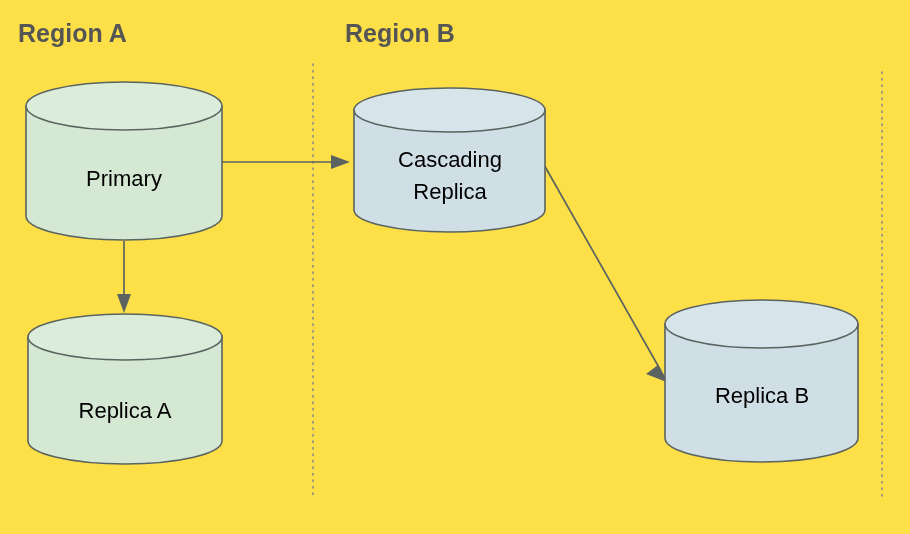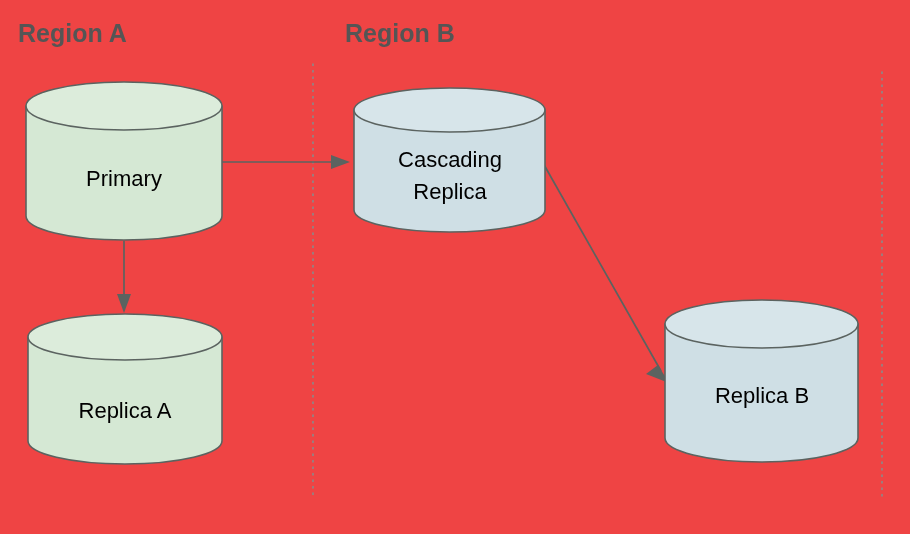--- a/index.html
+++ b/index.html
@@ -9,21 +9,21 @@
     background: #ffffff;
   }
   body {
     font-family: "Liberation Sans", sans-serif;
     -webkit-font-smoothing: antialiased;
   }
   #canvas {
     position: relative;
     width: 910px;
     height: 534px;
-    background: #ef4444;
+    background: #fde047;
     overflow: hidden;
   }
   #diagram-svg {
     position: absolute;
     left: 0;
     top: 0;
     width: 910px;
     height: 534px;
     display: block;
   }

